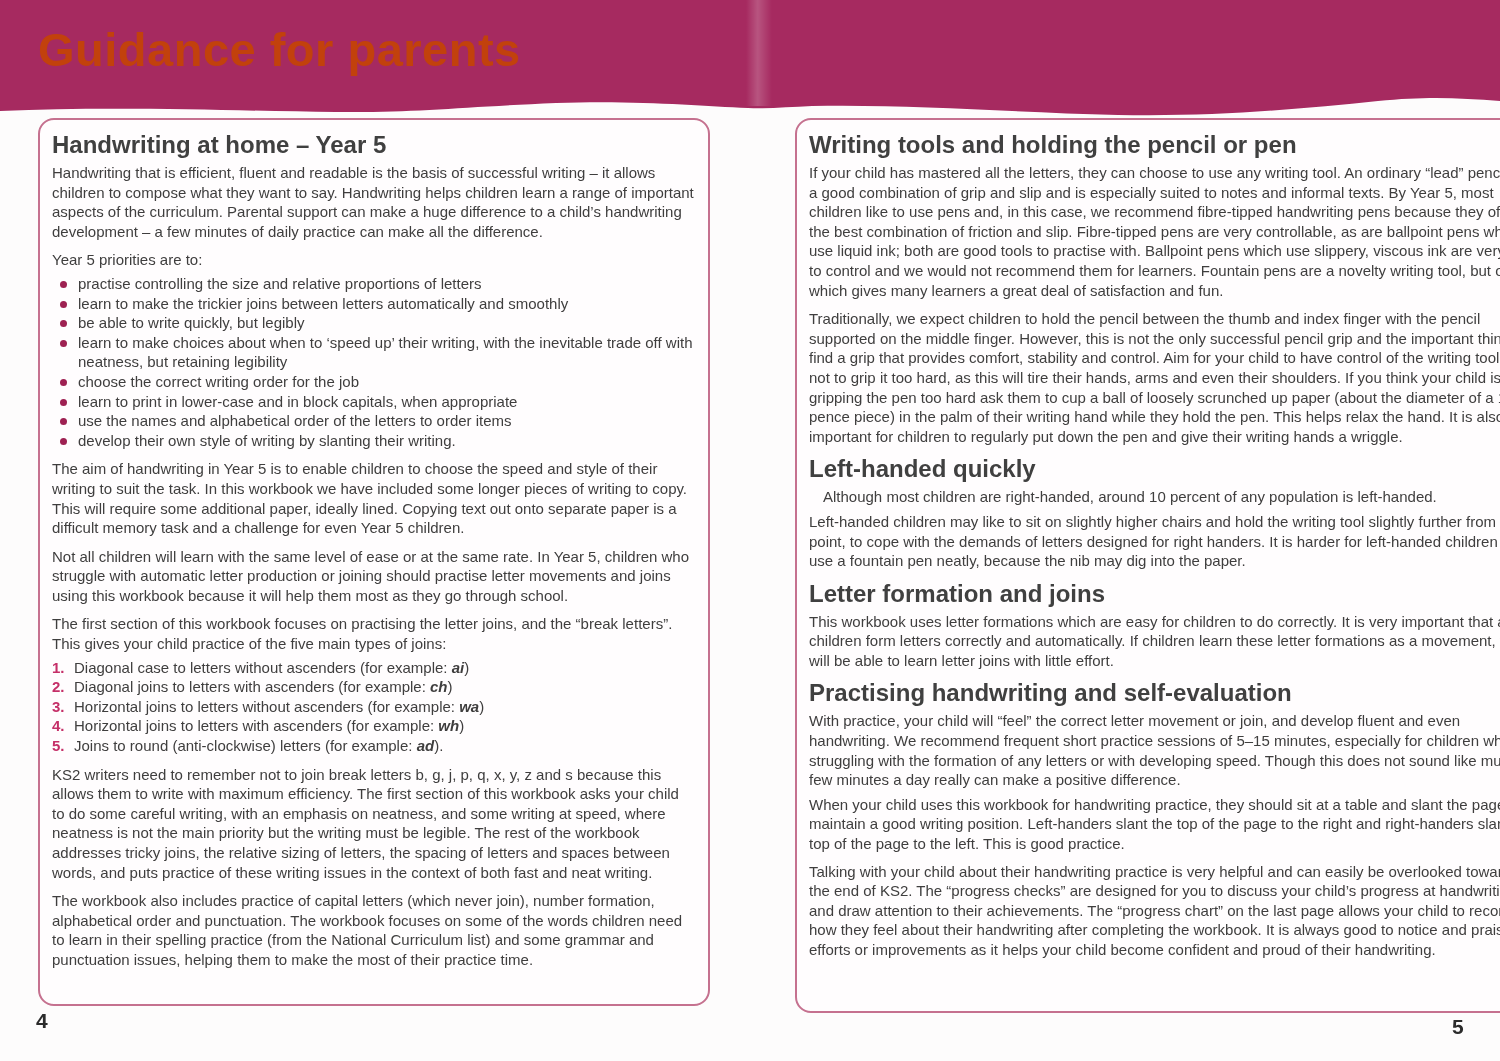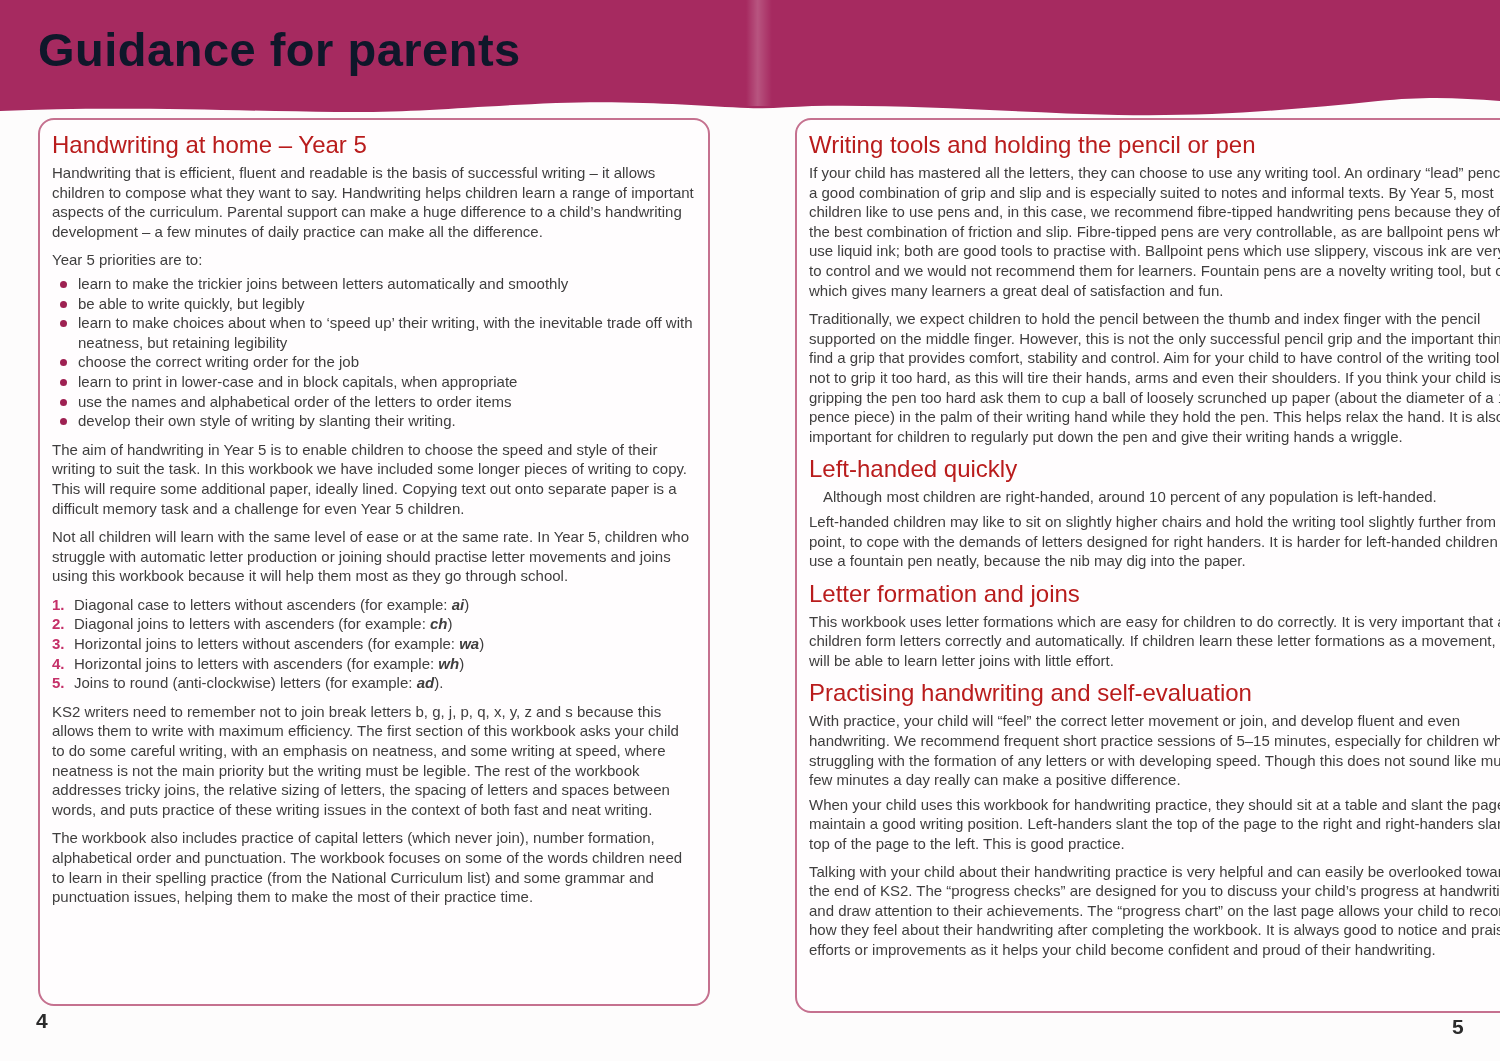--- a/index.html
+++ b/index.html
@@ -8,35 +8,35 @@
     font-family:"Liberation Sans", sans-serif;overflow:hidden;
   }
   
   .banner{position:absolute;left:0;top:0;width:1500px;height:128px;z-index:0;}
   .banner svg{display:block;width:1500px;height:128px;}
   .banner-seam{
     position:absolute;left:746px;top:0;width:26px;height:106px;
     background:linear-gradient(90deg, rgba(255,255,255,0) 0%, rgba(255,255,255,.20) 45%, rgba(255,255,255,0) 100%);
   }
   .banner-title{
-    position:absolute;left:38px;top:22px;color:#0f172a;
+    position:absolute;left:38px;top:22px;color:#c2410c;
     font-size:47px;font-weight:bold;letter-spacing:.5px;
   }
   
   .box{
     position:absolute;z-index:1;background:#fffdfe;
     border:2px solid #c5718f;border-radius:16px;
     padding:10px 13px 10px 12px;box-sizing:border-box;
     color:#3f3e3e;font-size:15px;line-height:19.6px;overflow:hidden;
   }
   .box-left{left:38px;top:118px;width:672px;height:888px;}
   .box-right{left:795px;top:118px;width:762px;height:895px;}
   .sec-heading{
-    color:#b91c1c;font-size:24px;line-height:28px;
-    margin:4px 0 4px 0;font-weight:normal;
+    color:#404040;font-size:24px;line-height:28px;
+    margin:4px 0 4px 0;font-weight:bold;
   }
   .sec-heading.first{margin-top:1px;}
   .box p{margin:0 0 9px 0;}
   ul.bullets{list-style:none;margin:0 0 9px 0;padding:0;}
   ul.bullets li{position:relative;padding-left:26px;}
   ul.bullets li::before{
     content:"";position:absolute;left:8px;top:7px;width:7px;height:7px;
     border-radius:50%;background:#9e2152;
   }
   ol.joins{list-style:none;margin:0 0 9px 0;padding:0;}
@@ -65,30 +65,32 @@
     </svg>
     <div class="banner-seam"></div>
     <div class="banner-title">Guidance for parents</div>
   </div>
 
   <div class="box box-left">
     <div class="sec-heading first">Handwriting at home – Year 5</div>
     <p>Handwriting that is efficient, fluent and readable is the basis of successful writing – it allows children to compose what they want to say. Handwriting helps children learn a range of important aspects of the curriculum. Parental support can make a huge difference to a child’s handwriting development – a few minutes of daily practice can make all the difference.</p>
     <p style="margin-bottom:4px;">Year 5 priorities are to:</p>
     <ul class="bullets">
+      <li>practise controlling the size and relative proportions of letters</li>
       <li>learn to make the trickier joins between letters automatically and smoothly</li>
       <li>be able to write quickly, but legibly</li>
       <li>learn to make choices about when to ‘speed up’ their writing, with the inevitable trade off with neatness, but retaining legibility</li>
       <li>choose the correct writing order for the job</li>
       <li>learn to print in lower-case and in block capitals, when appropriate</li>
       <li>use the names and alphabetical order of the letters to order items</li>
       <li>develop their own style of writing by slanting their writing.</li>
     </ul>
     <p>The aim of handwriting in Year 5 is to enable children to choose the speed and style of their writing to suit the task. In this workbook we have included some longer pieces of writing to copy. This will require some additional paper, ideally lined. Copying text out onto separate paper is a difficult memory task and a challenge for even Year 5 children.</p>
     <p>Not all children will learn with the same level of ease or at the same rate. In Year 5, children who struggle with automatic letter production or joining should practise letter movements and joins using this workbook because it will help them most as they go through school.</p>
+    <p style="margin-bottom:4px;">The first section of this workbook focuses on practising the letter joins, and the “break letters”. This gives your child practice of the five main types of joins:</p>
     <ol class="joins">
       <li><span class="join-num">1.</span><span>Diagonal case to letters without ascenders (for example: </span><span class="join-example">ai</span><span>)</span></li>
       <li><span class="join-num">2.</span><span>Diagonal joins to letters with ascenders (for example: </span><span class="join-example">ch</span><span>)</span></li>
       <li><span class="join-num">3.</span><span>Horizontal joins to letters without ascenders (for example: </span><span class="join-example">wa</span><span>)</span></li>
       <li><span class="join-num">4.</span><span>Horizontal joins to letters with ascenders (for example: </span><span class="join-example">wh</span><span>)</span></li>
       <li><span class="join-num">5.</span><span>Joins to round (anti-clockwise) letters (for example: </span><span class="join-example">ad</span><span>).</span></li>
     </ol>
     <p>KS2 writers need to remember not to join break letters b, g, j, p, q, x, y, z and s because this allows them to write with maximum efficiency. The first section of this workbook asks your child to do some careful writing, with an emphasis on neatness, and some writing at speed, where neatness is not the main priority but the writing must be legible. The rest of the workbook addresses tricky joins, the relative sizing of letters, the spacing of letters and spaces between words, and puts practice of these writing issues in the context of both fast and neat writing.</p>
     <p>The workbook also includes practice of capital letters (which never join), number formation, alphabetical order and punctuation. The workbook focuses on some of the words children need to learn in their spelling practice (from the National Curriculum list) and some grammar and punctuation issues, helping them to make the most of their practice time.</p>
   </div>

